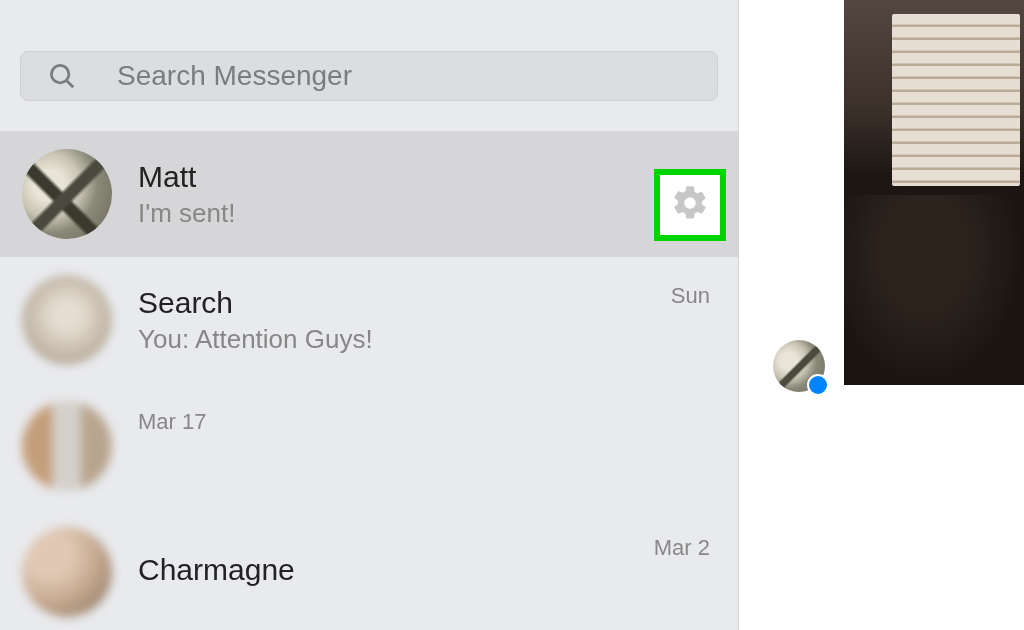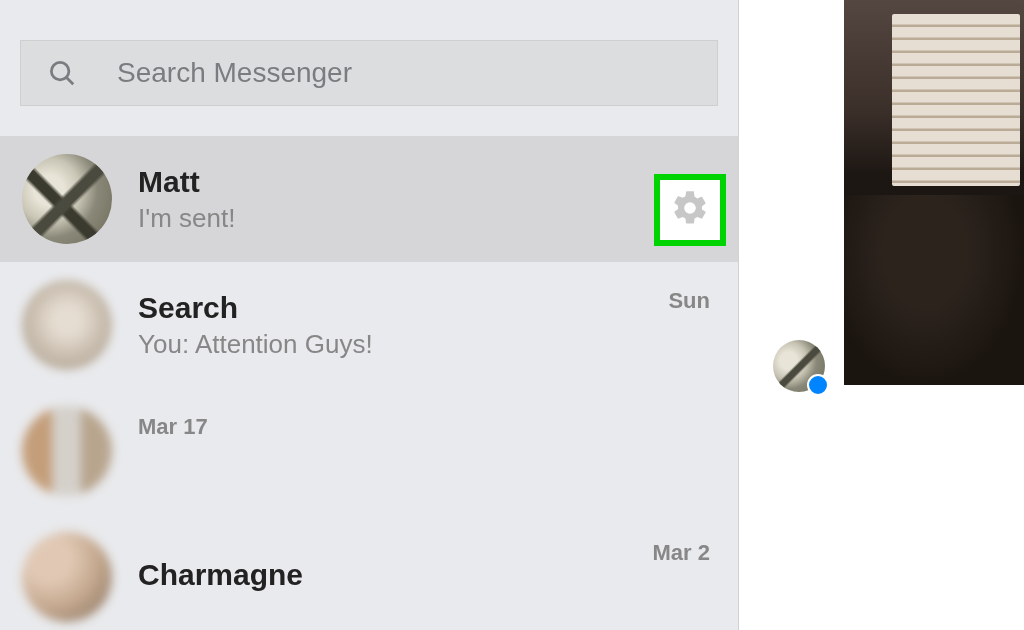--- a/index.html
+++ b/index.html
@@ -17,28 +17,28 @@
     }
     .left-panel {
       width: 738px;
       height: 100%;
       background: #e9eaed;
       display: flex;
       flex-direction: column;
       padding-top: 40px;
     }
     .search-container {
-      margin: 0 20px 30px 20px;
+      margin: 11px 20px 30px 20px;
       background: #dcddde;
       border: 1px solid #cfcfcf;
-      border-radius: 0;
+      border-radius: 8px;
       height: 72px;
       display: flex;
       align-items: center;
-      padding: 16px 26px;
+      padding: 8px 26px;
     }
     .search-icon-wrap {
       display: flex;
       align-items: center;
       margin-right: 40px;
     }
     .search-input {
       flex: 1;
       border: none;
       background: transparent;
@@ -101,36 +101,35 @@
     .conversation-text {
       flex: 1;
       display: flex;
       flex-direction: column;
       justify-content: center;
       min-width: 0;
     }
     .conversation-name {
       font-size: 30px;
       color: #222;
-      font-weight: 700;
+      font-weight: 400;
       margin-bottom: 4px;
     }
     .conversation-preview {
       font-size: 26px;
       color: #878787;
       white-space: nowrap;
       overflow: hidden;
       text-overflow: ellipsis;
     }
     .conversation-timestamp {
       font-size: 22px;
       color: #878787;
       align-self: flex-start;
       margin-top: 8px;
-      font-weight: bold;
     }
     .gear-highlight {
       position: absolute;
       right: 12px;
       top: 38px;
       width: 72px;
       height: 72px;
       background: #fff;
       border: 6px solid #00d400;
       display: flex;

